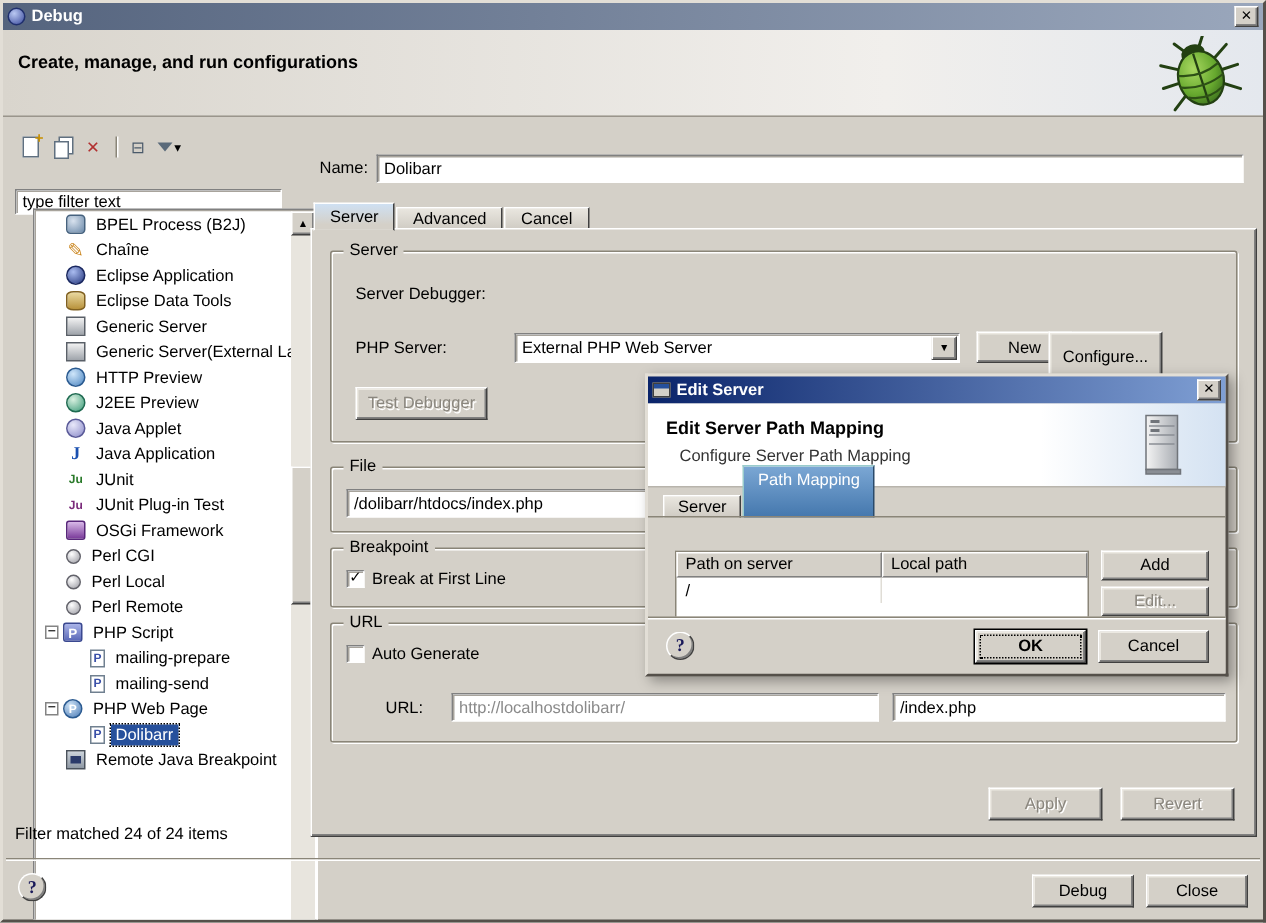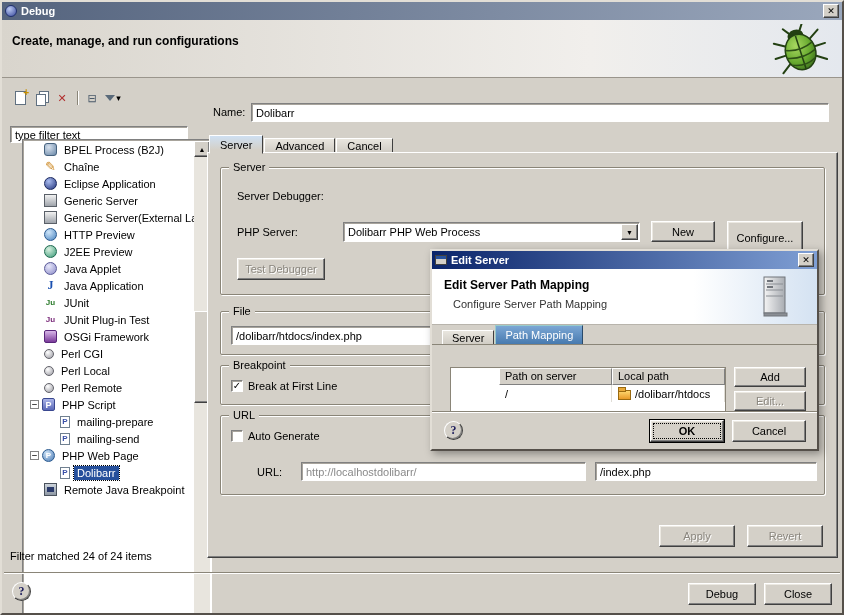--- a/index.html
+++ b/index.html
@@ -142,23 +142,23 @@
             border:2px solid; border-color:#e2ded6 #55504a #55504a #e2ded6; box-shadow:3px 3px 8px rgba(0,0,0,.35); z-index:50; }
   .dialog .titlebar { background:linear-gradient(90deg,#0a246a,#7f9fd4); }
   .dhead { position:absolute; left:0; right:0; top:18px; height:56px;
            background:linear-gradient(90deg,#ffffff,#ffffff 68%,#d4e2f2); border-bottom:1px solid #b8b4ac; }
   .dhead .dtitle { position:absolute; left:12px; top:9px; font-size:12px; font-weight:bold; }
   .dhead .dsub { position:absolute; left:21px; top:29px; color:#333; }
   .srv-img { position:absolute; right:28px; top:6px; }
   .dtabs { position:absolute; left:10px; top:76px; height:18px; display:flex; align-items:flex-end; }
   .dtab { height:15px; line-height:15px; padding:0 9px; background:linear-gradient(#e9e6df,#cfcbc3);
           border:1px solid; border-color:#fff #404040 #404040 #fff; border-bottom:none; margin-right:1px; }
-  .dtab.selected { height:20px; line-height:18px; background:linear-gradient(#7ba7d4,#4477ad); color:#fff; border-color:#9cc #2a4a6a #2a4a6a #9cc; }
+  .dtab.selected { height:35px; line-height:18px; background:linear-gradient(#7ba7d4,#4477ad); color:#fff; border-color:#9cc #2a4a6a #2a4a6a #9cc; }
   .dtabline { position:absolute; left:0; right:0; top:93px; border-top:1px solid #8a8578; }
-  .pmtable { position:absolute; left:18px; top:116px; width:276px; background:#fff; border:1px solid #8a8578;padding-left:48px; }
+  .pmtable { position:absolute; left:18px; top:116px; width:276px; background:#fff; border:1px solid #8a8578; }
   .pmhead { display:flex; }
   .pmhead .th { width:137px; height:17px; line-height:15px; background:#d4d0c8; border:1px solid;
                 border-color:#fff #808080 #808080 #fff; padding-left:5px; }
   .pmrow { display:flex; height:17px; align-items:center; }
   .pmcell { width:137px; height:17px; display:flex; align-items:center; padding-left:6px; border-right:1px solid #e0ddd6; gap:4px; overflow:hidden; white-space:nowrap; }
   .pmbody { height:40px; }
   .folder { width:13px; height:10px; background:linear-gradient(#ffd870,#e89a28); border:1px solid #9a6a10; position:relative; flex:none; margin-top:2px; }
   .folder::before { content:""; position:absolute; left:-1px; top:-4px; width:6px; height:3px; background:#e8a838; border:1px solid #9a6a10; }
   .addbtn { position:absolute; left:302px; top:116px; width:72px; height:20px; }
   .editbtn { position:absolute; left:302px; top:140px; width:72px; height:20px; }
@@ -228,20 +228,25 @@
         <div class="trow" data-name="tree-item-cha-ne" style="padding-left: 6px;">
           <span class="expsp" data-name="tree-indent"></span>
           <span class="ticon" data-icon="feather" data-name="feather-icon"></span>
           <span class="tlabel" data-name="tree-item-label">Chaîne</span>
         </div>
         <div class="trow" data-name="tree-item-eclipse-application" style="padding-left: 6px;">
           <span class="expsp" data-name="tree-indent"></span>
           <span class="ticon" data-icon="eclipse" data-name="eclipse-icon"></span>
           <span class="tlabel" data-name="tree-item-label">Eclipse Application</span>
         </div>
+        <div class="trow" data-name="tree-item-eclipse-data-tools" style="padding-left: 6px;">
+          <span class="expsp" data-name="tree-indent"></span>
+          <span class="ticon" data-icon="data-tools" data-name="data-tools-icon"></span>
+          <span class="tlabel" data-name="tree-item-label">Eclipse Data Tools</span>
+        </div>
         <div class="trow" data-name="tree-item-generic-server" style="padding-left: 6px;">
           <span class="expsp" data-name="tree-indent"></span>
           <span class="ticon" data-icon="server" data-name="server-icon"></span>
           <span class="tlabel" data-name="tree-item-label">Generic Server</span>
         </div>
         <div class="trow" data-name="tree-item-generic-server-external-la" style="padding-left: 6px;">
           <span class="expsp" data-name="tree-indent"></span>
           <span class="ticon" data-icon="server" data-name="server-icon"></span>
           <span class="tlabel" data-name="tree-item-label">Generic Server(External La</span>
         </div>
@@ -348,25 +353,25 @@
         <span class="tab" data-name="tab-advanced">Advanced</span>
         <span class="tab" data-name="tab-common">Cancel</span>
       </div>
     <div class="tabpanel" data-name="server-tab-panel">
 
       <div class="group grp-server" data-name="server-group">
         <span class="glabel" data-name="server-group-label">Server</span>
         <span class="lbl" style="left:16px;top:22px;" data-name="server-debugger-label">Server Debugger:</span>
         <span class="lbl" style="left:16px;top:58px;" data-name="php-server-label">PHP Server:</span>
         <div class="combo" style="left:122px;top:54px;width:297px;height:20px;" data-name="php-server-combo">
-          <span data-name="php-server-value">Dolibarr PHP Web Process</span>
+          <span data-name="php-server-value">External PHP Web Server</span>
           <span class="cbtn" data-name="chevron-down-icon"></span>
         </div>
         <div class="btn" style="position:absolute;left:430px;top:53px;width:64px;height:21px;" data-name="new-server-button">New</div>
-        <div class="btn" style="position:absolute;left:506px;top:53px;width:76px;height:34px;" data-name="configure-server-button">Configure...</div>
+        <div class="btn" style="position:absolute;left:478px;top:53px;width:76px;height:34px;" data-name="configure-server-button">Configure...</div>
         <div class="btn disabled" style="position:absolute;left:16px;top:90px;width:88px;height:22px;" data-name="test-debugger-button">Test Debugger</div>
       </div>
 
       <div class="group grp-file" data-name="file-group">
         <span class="glabel" data-name="file-group-label">File</span>
         <input class="field" style="position: absolute; left: 10px; top: 14px; width: 560px; height: 19px;" data-name="file-input" value="/dolibarr/htdocs/index.php">
       </div>
 
       <div class="group grp-bp" data-name="breakpoint-group">
         <span class="glabel" data-name="breakpoint-group-label">Breakpoint</span>
@@ -428,24 +433,20 @@
       </div>
     <div class="dtabline" data-name="tab-divider"></div>
     <div class="pmtable" data-name="path-mapping-table">
       <div class="pmhead" id="pm-headers" data-name="path-mapping-header-row">
           <div class="th" data-name="column-header-path-on-server">Path on server</div>
           <div class="th" data-name="column-header-local-path">Local path</div>
         </div>
       <div class="pmbody" id="pm-rows" data-name="path-mapping-body">
           <div class="pmrow" data-name="table-row">
             <div class="pmcell" data-name="server-path-cell">/</div>
-            <div class="pmcell" data-name="local-path-cell">
-              <span class="folder" data-name="folder-icon"></span>
-              <span data-name="local-path-text">/dolibarr/htdocs</span>
-            </div>
           </div>
         </div>
     </div>
     <div class="btn addbtn" data-name="add-mapping-button">Add</div>
     <div class="btn disabled editbtn" data-name="edit-mapping-button">Edit...</div>
     <div class="dfoot" data-name="edit-server-footer">
       <div class="helpbtn dhelp" data-name="dialog-help-button"></div>
       <div class="btn default okbtn" data-name="ok-button">OK</div>
       <div class="btn cancelbtn" data-name="cancel-button">Cancel</div>
     </div>

